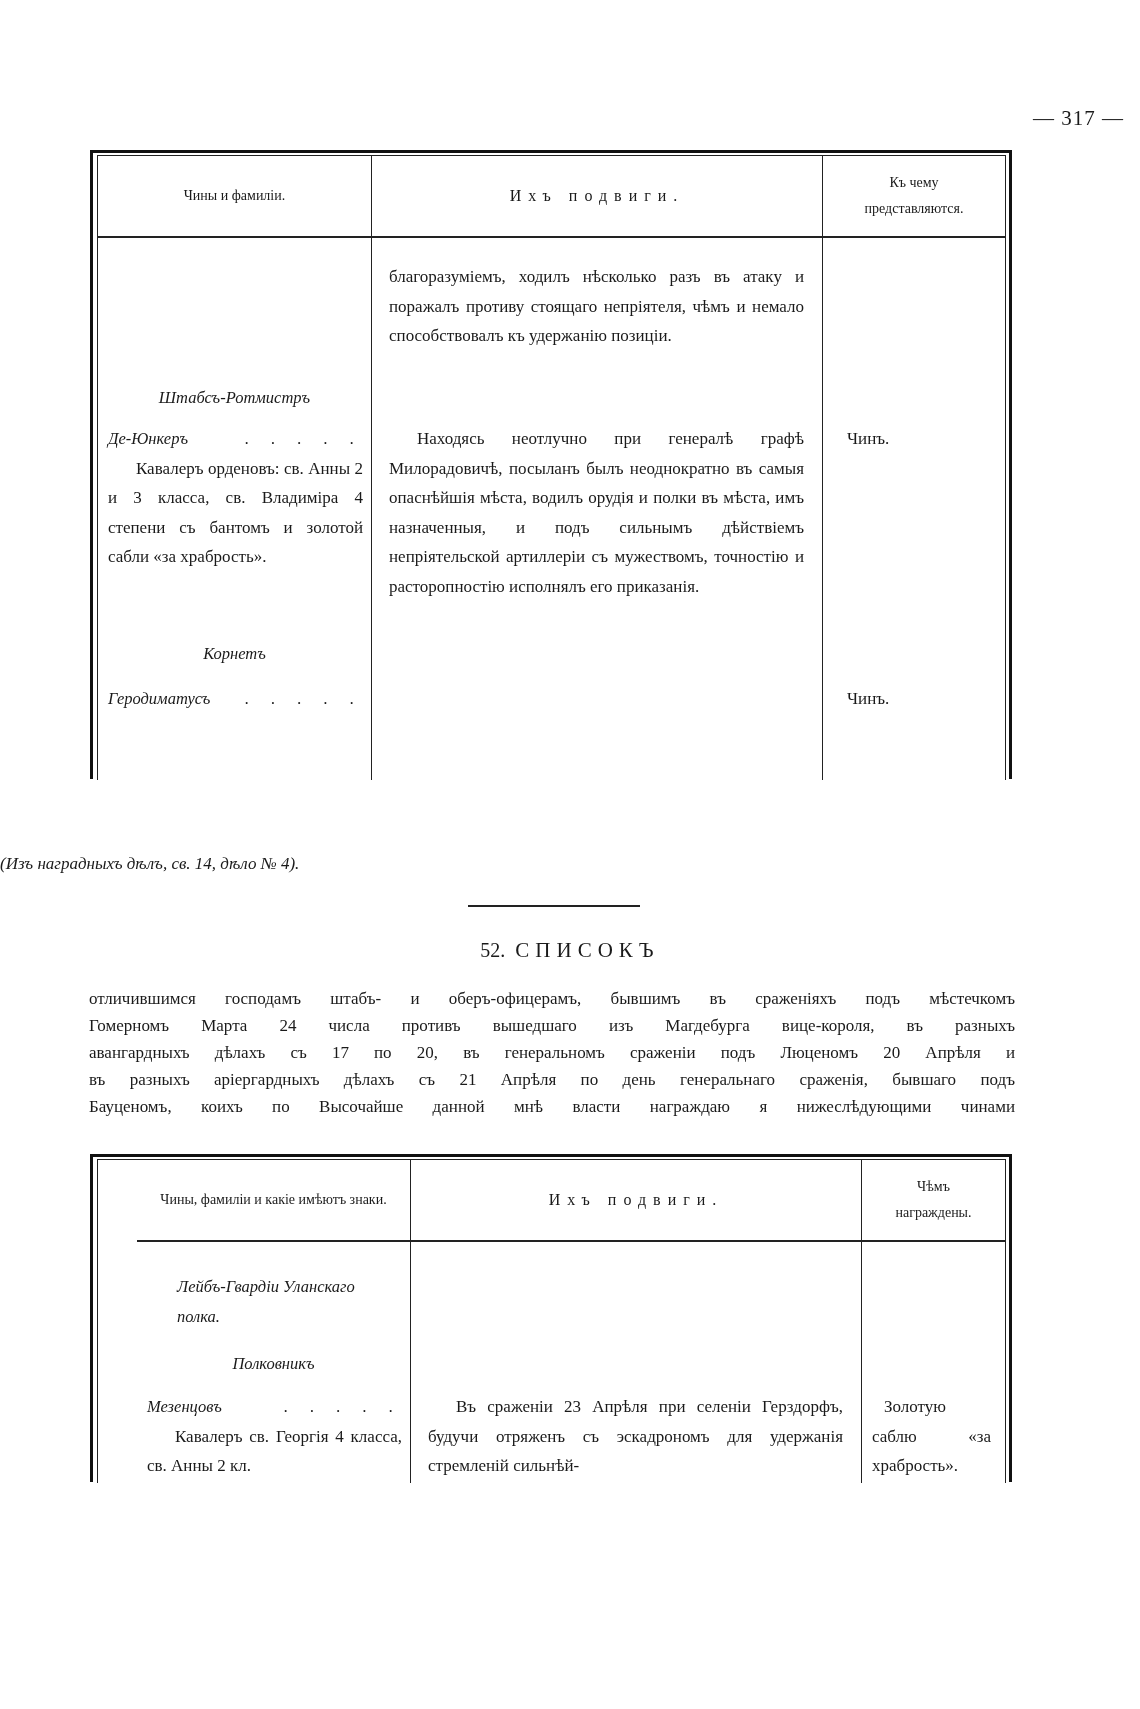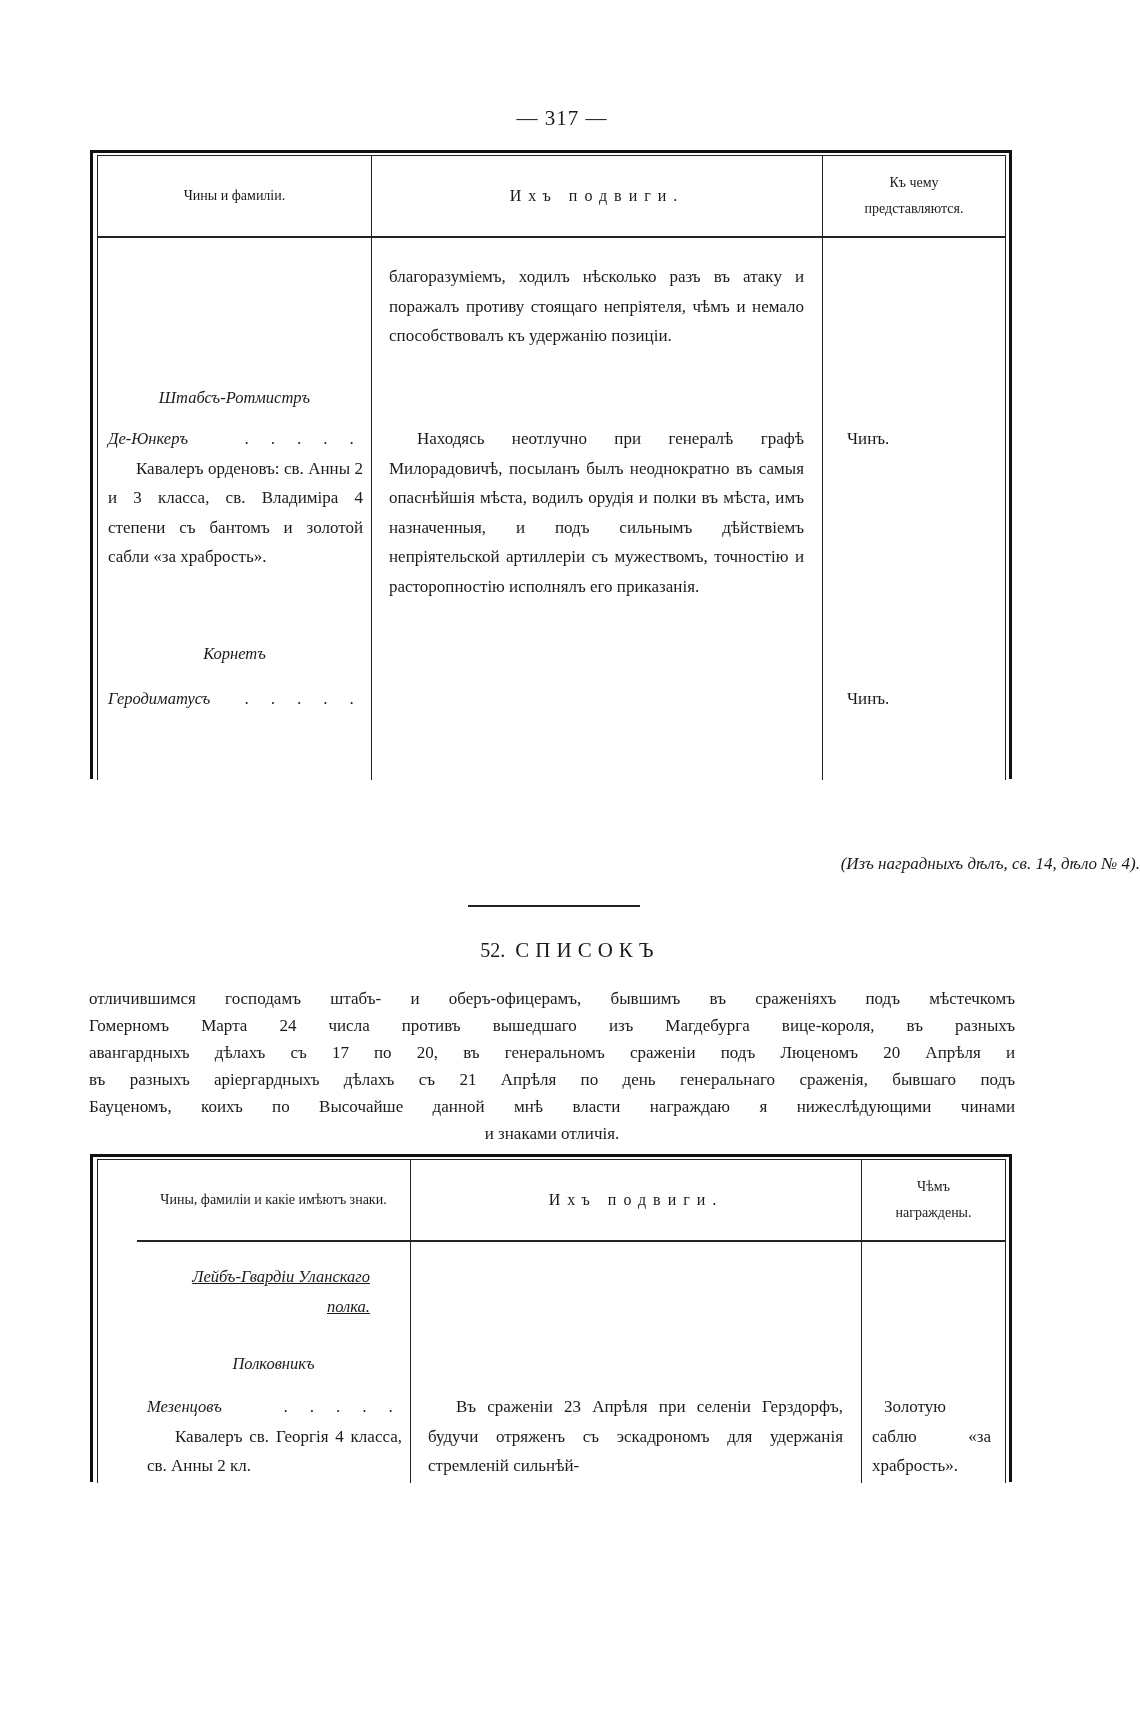--- a/index.html
+++ b/index.html
@@ -1,21 +1,21 @@
 <!DOCTYPE html>
 <html><head>
 <meta charset="utf-8">
 <style>
   html, body { margin: 0; padding: 0; background: #ffffff; }
   body {
     width: 1140px; height: 1709px; position: relative; overflow: hidden;
     font-family: "Liberation Serif", "DejaVu Serif", serif; color: #1a1a1a;
   }
   .page-number {
-    position: absolute; top: 106px; left: 0; width: 1124px; text-align: center;
+    position: absolute; top: 106px; left: 0; width: 1124px; text-align: right;
     font-size: 21px; letter-spacing: 1px;
   }
   .tbl {
     position: absolute; left: 90px; width: 916px;
     border-top: 3px solid #111; border-left: 3px solid #111; border-right: 3px solid #111;
   }
   .tbl-inner {
     margin: 2px 3px 0 4px; border-top: 1px solid #222;
     border-left: 1px solid #222; border-right: 1px solid #222;
   }
@@ -29,21 +29,21 @@
     font-family: "Liberation Serif", serif;
   }
   .h-small { font-size: 14px; line-height: 26px; padding: 0 16px; }
   .h-big { font-size: 16px; letter-spacing: 7px; }
   .cell-text { font-size: 17px; line-height: 29.5px; text-align: justify; }
   .it { font-style: italic; font-size: 16.5px; }
   .center { text-align: center; }
   .indent { text-indent: 28px; }
   .dots { float: right; letter-spacing: 9px; }
   .source-note {
-    position: absolute; top: 854px; left: 0; width: 1140px; text-align: right;
+    position: absolute; top: 854px; left: 0; width: 1140px; text-align: left;
     font-style: italic; font-size: 17px;
   }
   .rule { position: absolute; top: 905px; left: 468px; width: 172px; border-top: 2px solid #222; }
   .section-title {
     position: absolute; top: 938px; left: 0; width: 1140px; text-align: center;
     font-size: 21px; letter-spacing: 6px;
   }
   .section-title .num { font-size: 20px; letter-spacing: 0; margin-right: 10px; }
   .intro {
     position: absolute; top: 985px; left: 89px; width: 926px;
@@ -93,33 +93,32 @@
 <div class="section-title">
   <span class="num">52.</span><span>СПИСОКЪ</span>
 </div>
 
 <div class="intro">
   <div>отличившимся господамъ штабъ- и оберъ-офицерамъ, бывшимъ въ сраженіяхъ подъ мѣстечкомъ</div>
   <div>Гомерномъ Марта 24 числа противъ вышедшаго изъ Магдебурга вице-короля, въ разныхъ</div>
   <div>авангардныхъ дѣлахъ съ 17 по 20, въ генеральномъ сраженіи подъ Люценомъ 20 Апрѣля и</div>
   <div>въ разныхъ аріергардныхъ дѣлахъ съ 21 Апрѣля по день генеральнаго сраженія, бывшаго подъ</div>
   <div>Бауценомъ, коихъ по Высочайше данной мнѣ власти награждаю я нижеслѣдующими чинами</div>
-  <div class="intro-last">и знаками отличія.</div>
 </div>
 
 <div class="tbl" style="top:1154px; height:325px;">
   <div class="tbl-inner" style="height:323px;padding-left:39px;">
     <div class="row head-row" style="height:80px;">
       <div class="c1 h-small">Чины, фамиліи и какіе имѣютъ знаки.</div>
       <div class="c2 h-big">Ихъ подвиги.</div>
       <div class="c3 h-small">Чѣмъ награждены.</div>
     </div>
     <div class="row" style="height:241px;">
       <div class="c1" style="position:relative;">
-        <div class="it center cell-text" style="position:absolute; top:20px; left:40px; right:40px; text-align:right;text-decoration:underline;">Лейбъ-Гвардіи Уланскаго полка.</div>
+        <div class="it center cell-text" style="position:absolute; top:30px; left:40px; right:40px; text-align:left;">Лейбъ-Гвардіи Уланскаго полка.</div>
         <div class="it center" style="position:absolute; top:112px; left:0; right:0;">Полковникъ</div>
         <div class="cell-text" style="position:absolute; top:150px; left:10px; right:8px;">
           <div class="it"><span>Мезенцовъ</span><span class="dots">. . . . .</span></div>
           <div class="indent">Кавалеръ св. Георгія 4 класса, св. Анны 2 кл.</div>
         </div>
       </div>
       <div class="c2" style="position:relative;">
         <div class="cell-text indent" style="position:absolute; top:150px; left:17px; right:18px;">Въ сраженіи 23 Апрѣля при селеніи Герздорфъ, будучи отряженъ съ эскадрономъ для удержанія стремленій сильнѣй-</div>
       </div>
       <div class="c3" style="position:relative;">

